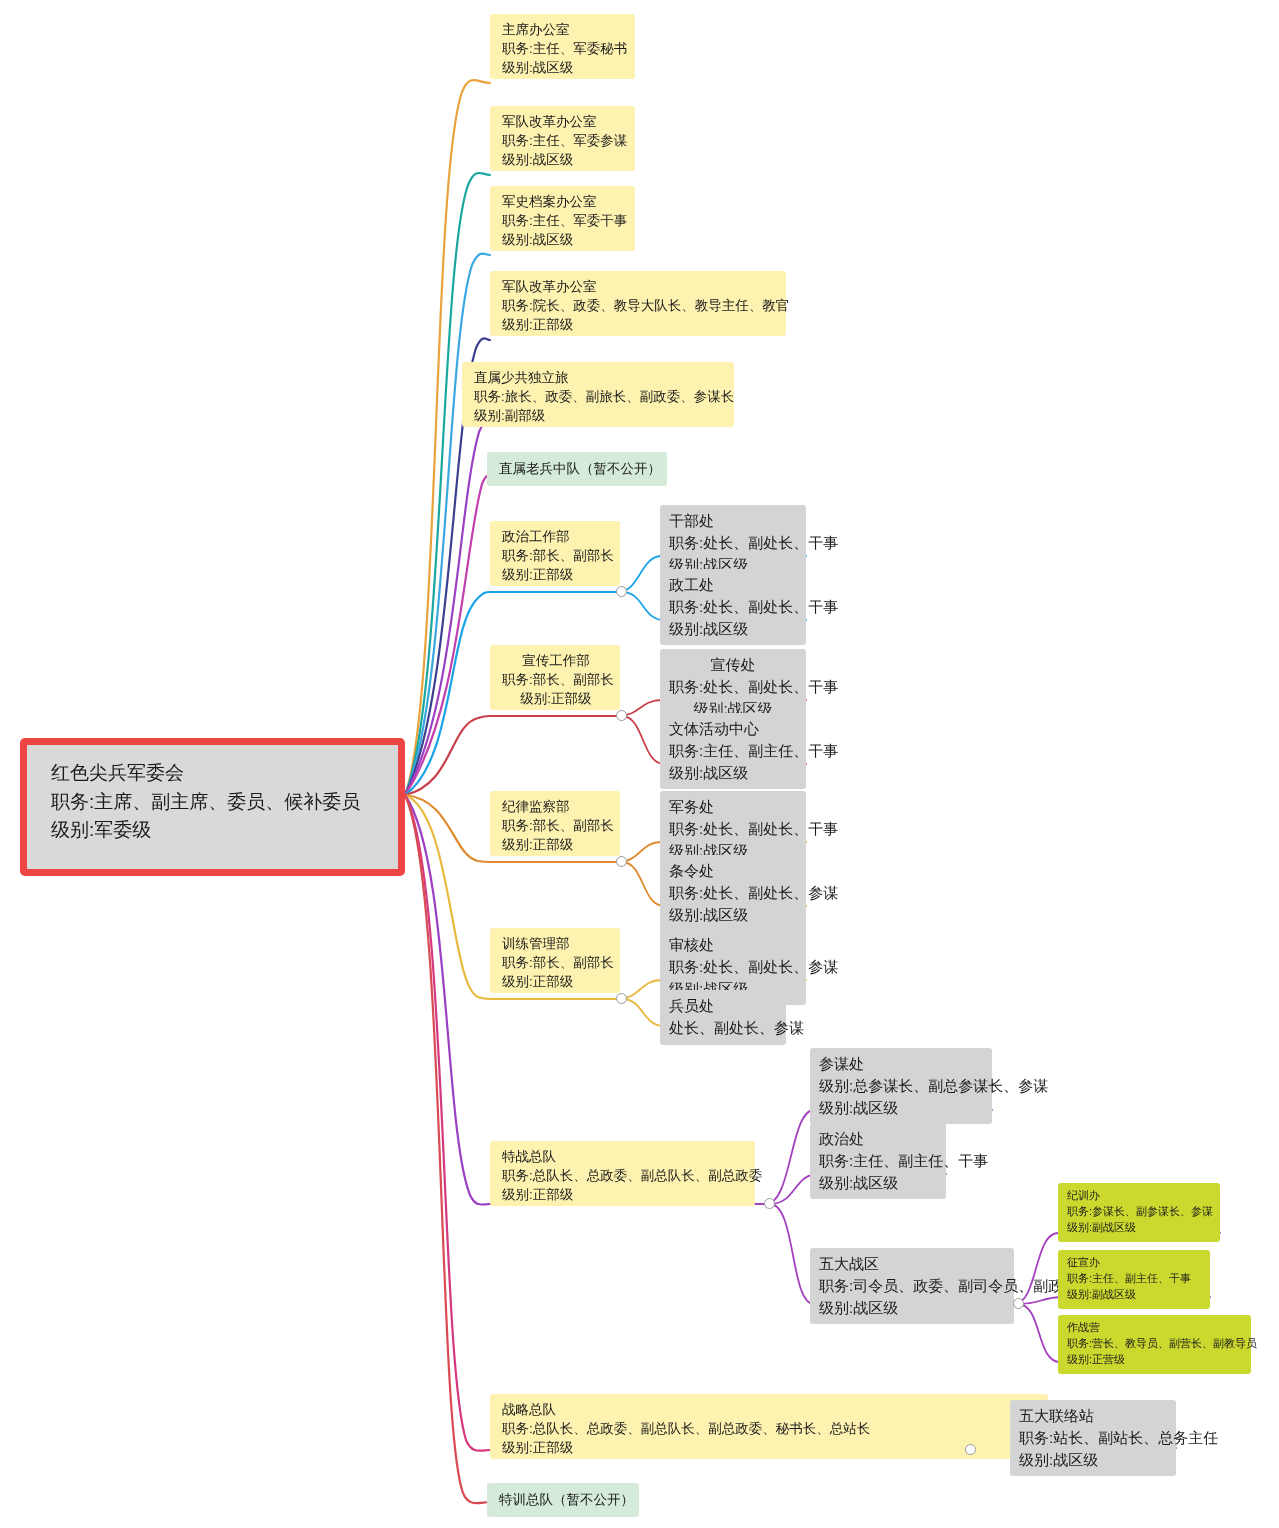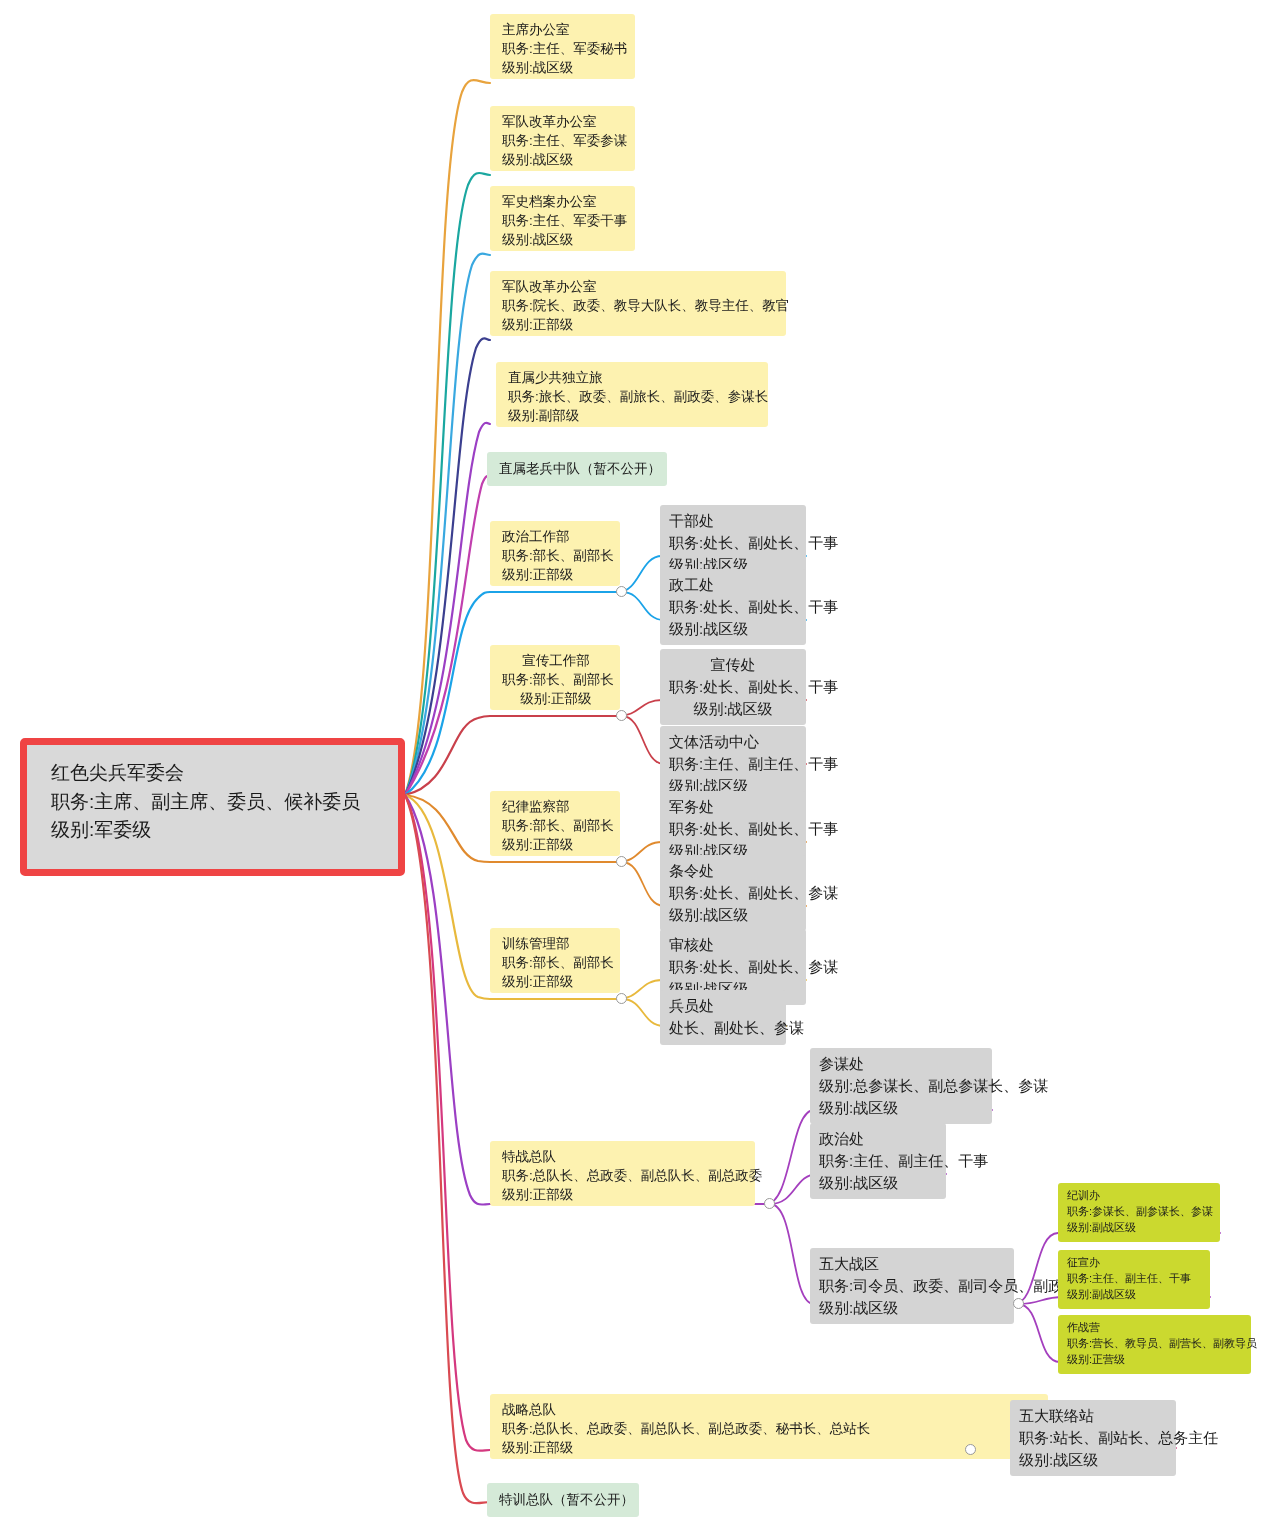--- a/index.html
+++ b/index.html
@@ -150,21 +150,21 @@
     <span class="ln">职务:主任、军委干事</span>
     <span class="ln">级别:战区级</span>
   </div>
 
   <div class="node n-yellow" style="left:490px; top:271px; width:296px;">
     <span class="ln">军队改革办公室</span>
     <span class="ln">职务:院长、政委、教导大队长、教导主任、教官</span>
     <span class="ln">级别:正部级</span>
   </div>
 
-  <div class="node n-yellow" style="left:496px; top:362px; width:272px;">
+  <div class="node n-yellow" style="left:462px; top:362px; width:272px;">
     <span class="ln">直属少共独立旅</span>
     <span class="ln">职务:旅长、政委、副旅长、副政委、参谋长</span>
     <span class="ln">级别:副部级</span>
   </div>
 
   <div class="node n-green" style="left:487px; top:452px; width:180px;">
     <span class="ln">直属老兵中队（暂不公开）</span>
   </div>
 
   <div class="node n-yellow" style="left:490px; top:521px; width:130px;">
@@ -190,21 +190,21 @@
     <span class="ln">职务:部长、副部长</span>
     <span class="ln">级别:正部级</span>
   </div>
   <div class="hub" style="left:616px; top:710px;"></div>
 
   <div class="node n-gray" style="left:660px; top:649px; width:146px;text-align:center;">
     <span class="ln">宣传处</span>
     <span class="ln">职务:处长、副处长、干事</span>
     <span class="ln">级别:战区级</span>
   </div>
-  <div class="node n-gray" style="left:660px; top:713px; width:146px;margin-top:13px;">
+  <div class="node n-gray" style="left:660px; top:713px; width:146px;">
     <span class="ln">文体活动中心</span>
     <span class="ln">职务:主任、副主任、干事</span>
     <span class="ln">级别:战区级</span>
   </div>
 
   <div class="node n-yellow" style="left:490px; top:791px; width:130px;">
     <span class="ln">纪律监察部</span>
     <span class="ln">职务:部长、副部长</span>
     <span class="ln">级别:正部级</span>
   </div>

